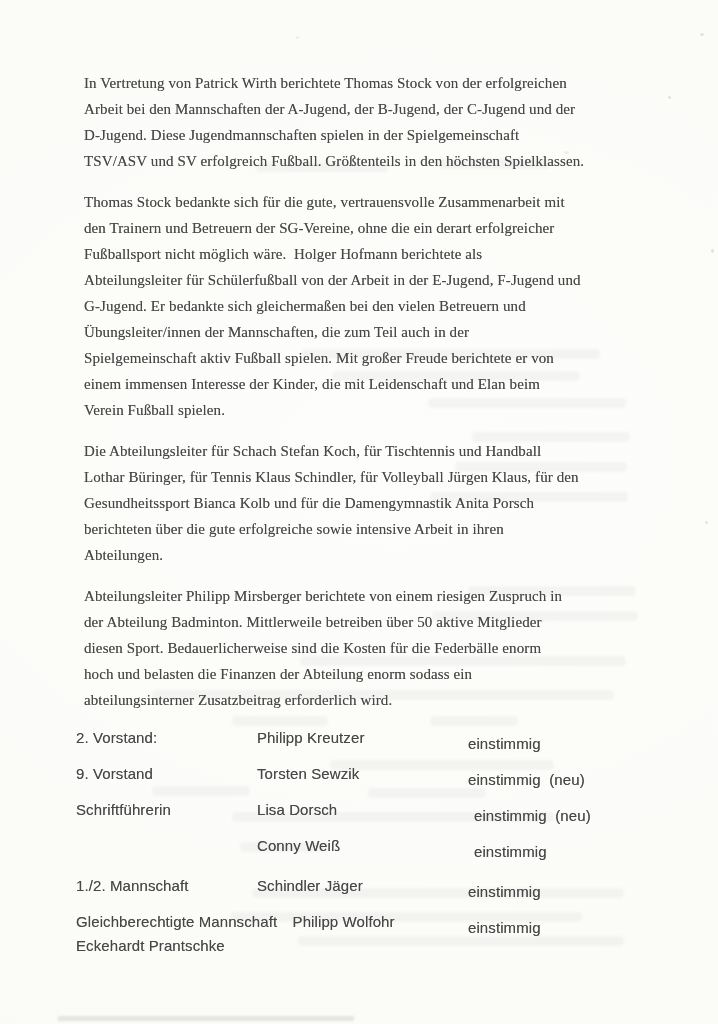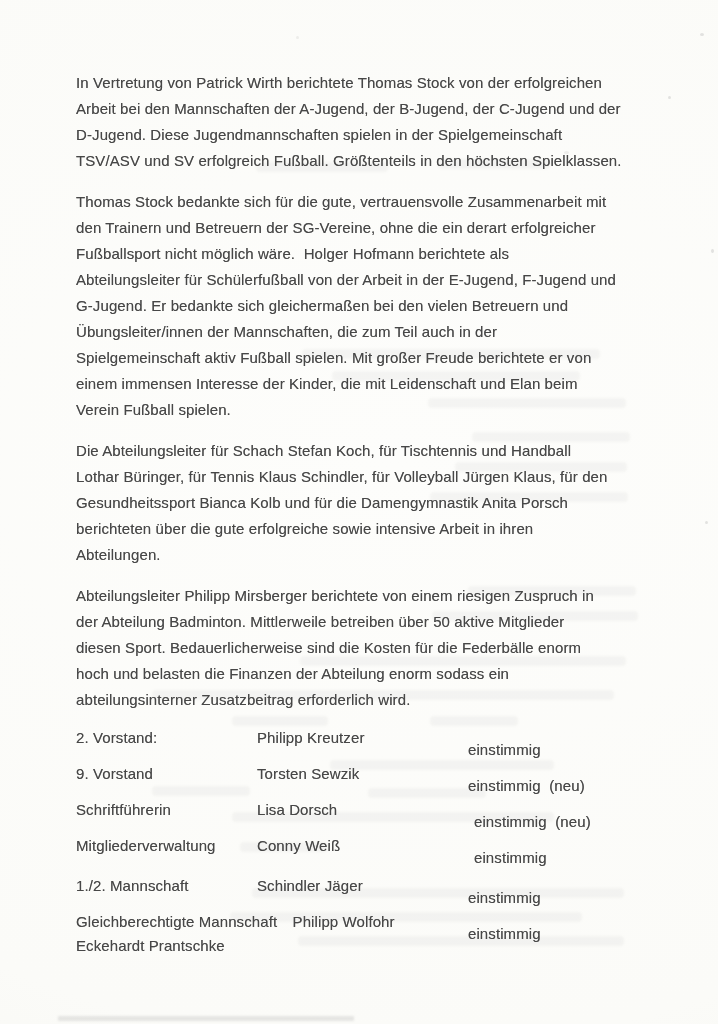--- a/index.html
+++ b/index.html
@@ -18,42 +18,43 @@
     font-family: "Liberation Sans", sans-serif;
     color: #474747;
   }
   .content {
     position: absolute;
     left: 76px;
     top: 70px;
     width: 620px;
   }
   .para {
-    margin: 0 0 15px 0;
+    margin: 0 0 15px 8px;
     font-size: 15px;
     line-height: 26px;
     letter-spacing: 0.1px;
     white-space: pre;
     text-shadow: 0 0 0.6px rgba(70,70,70,0.55);
+    font-family: Liberation Serif, serif;
   }
   .results {
     margin-top: 2px;
   }
   .row {
     position: relative;
     height: 22px;
     margin-top: 14px;
     font-size: 15px;
     line-height: 22px;
     letter-spacing: 0.1px;
     text-shadow: 0 0 0.6px rgba(70,70,70,0.55);
   }
   .row .pos { display: inline-block; white-space: pre; text-align: center; }
   .row .name { position: absolute; left: 181px; top: 0; white-space: pre; }
-  .row .vote { position: absolute; left: 392px; top: 12px; white-space: pre; }
+  .row .vote { position: absolute; left: 392px; top: 6px; white-space: pre; }
   .row--inline .name { position: static; margin-left: 11px; }
   .row--heading { margin-top: 17px; }
   .row--tight { margin-top: 18px; }
   .row--cont { margin-top: 2px; }
 
   
   .smudge {
     position: absolute;
     height: 10px;
     background: #8f8f8f;
@@ -161,21 +162,20 @@
         <span class="vote">einstimmig  (neu)</span>
       </div>
 
       <div class="row">
         <span class="pos">Schriftführerin</span>
         <span class="name">Lisa Dorsch</span>
         <span class="vote" style="left:398px;">einstimmig  (neu)</span>
       </div>
 
       <div class="row">
-        <span class="pos">Mitgliederverwaltung</span>
         <span class="name">Conny Weiß</span>
         <span class="vote" style="left:398px;">einstimmig</span>
       </div>
 
 
       <div class="row row--tight">
         <span class="pos">1./2. Mannschaft</span>
         <span class="name">Schindler Jäger</span>
         <span class="vote">einstimmig</span>
       </div>

